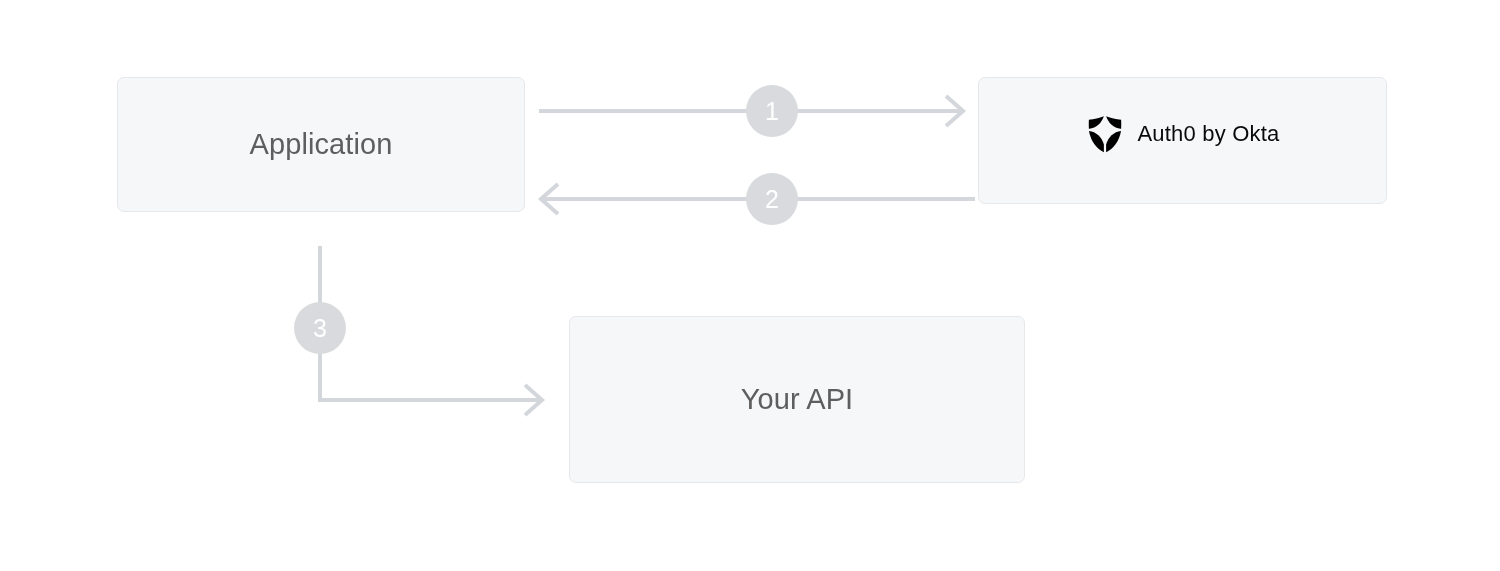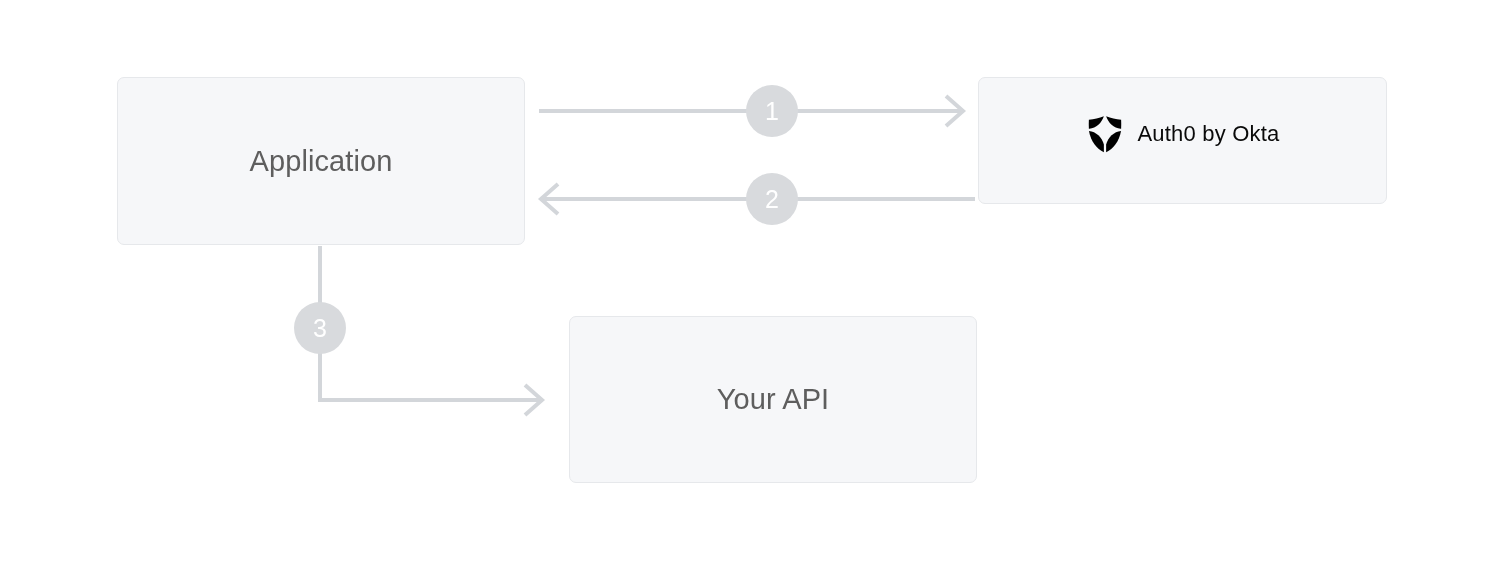--- a/index.html
+++ b/index.html
@@ -37,21 +37,21 @@
     letter-spacing: 0.1px;
     font-weight: 400;
     white-space: nowrap;
     text-align: center;
   }
   
   #app-box {
     left: 117px;
     top: 77px;
     width: 408px;
-    height: 168px;
+    height: 135px;
   }
   
   #auth-box {
     left: 978px;
     top: 77px;
     width: 409px;
     height: 127px;
   }
   .brand-row {
     display: flex;
@@ -69,21 +69,21 @@
   }
   .okta-shield {
     display: block;
     width: 40px;
     height: 40px;
   }
   
   #api-box {
     left: 569px;
     top: 316px;
-    width: 408px;
+    width: 456px;
     height: 167px;
   }
   
   #connectors {
     position: absolute;
     left: 0;
     top: 0;
     width: 1500px;
     height: 571px;
     pointer-events: none;

